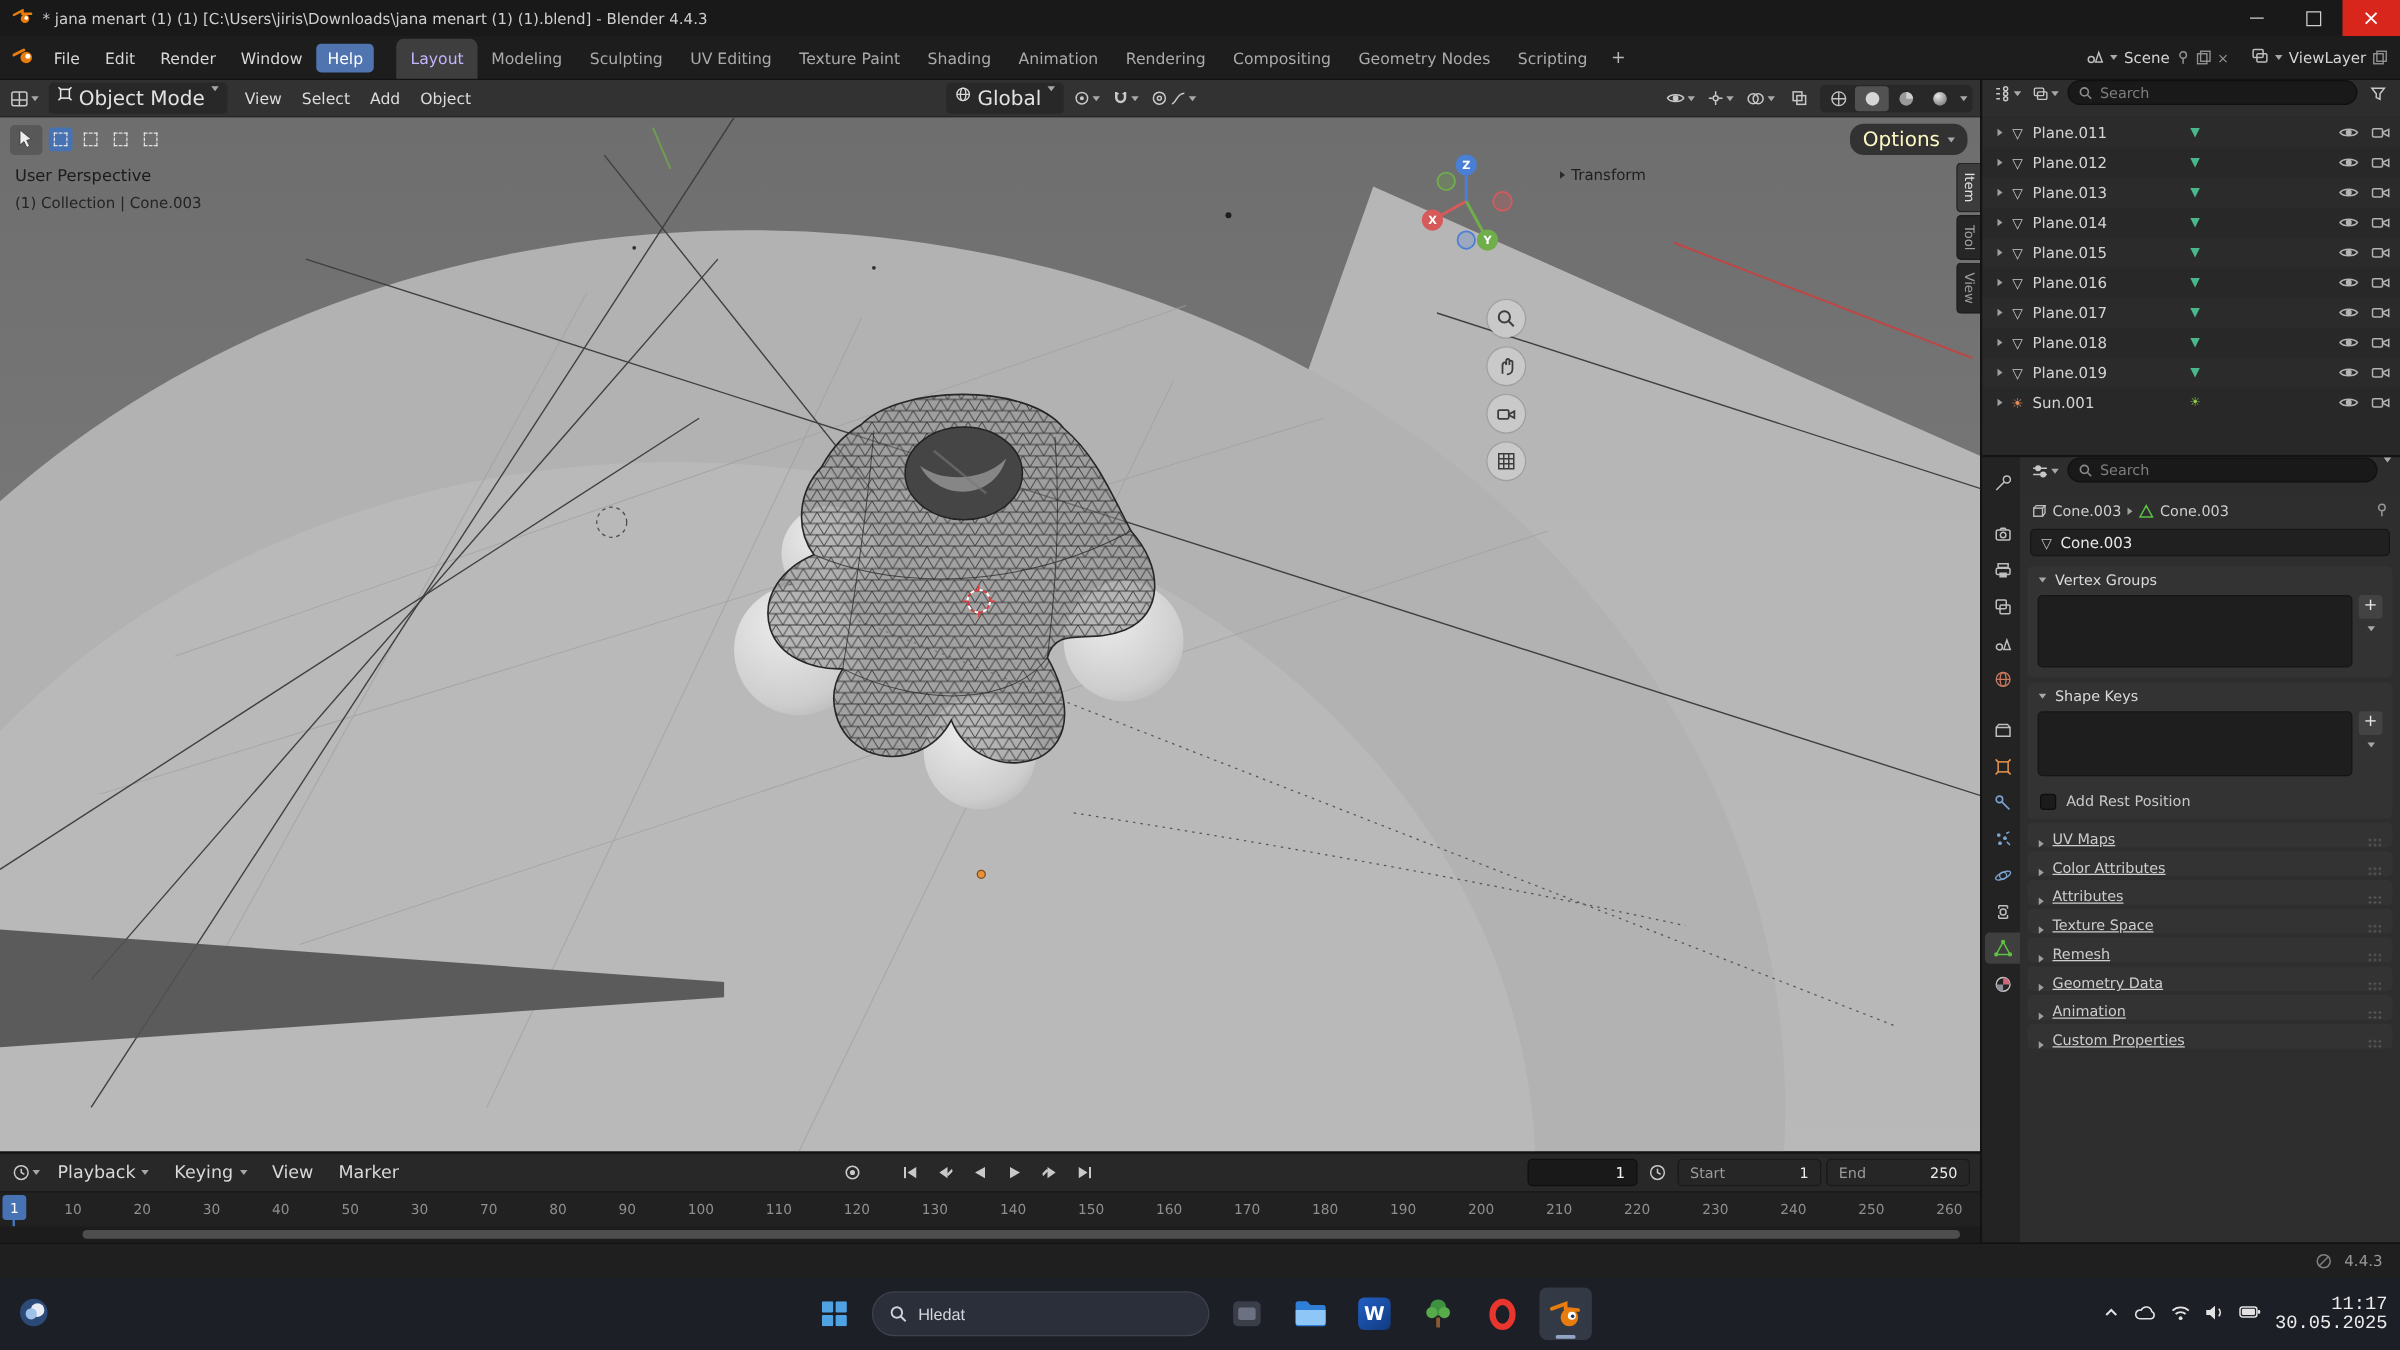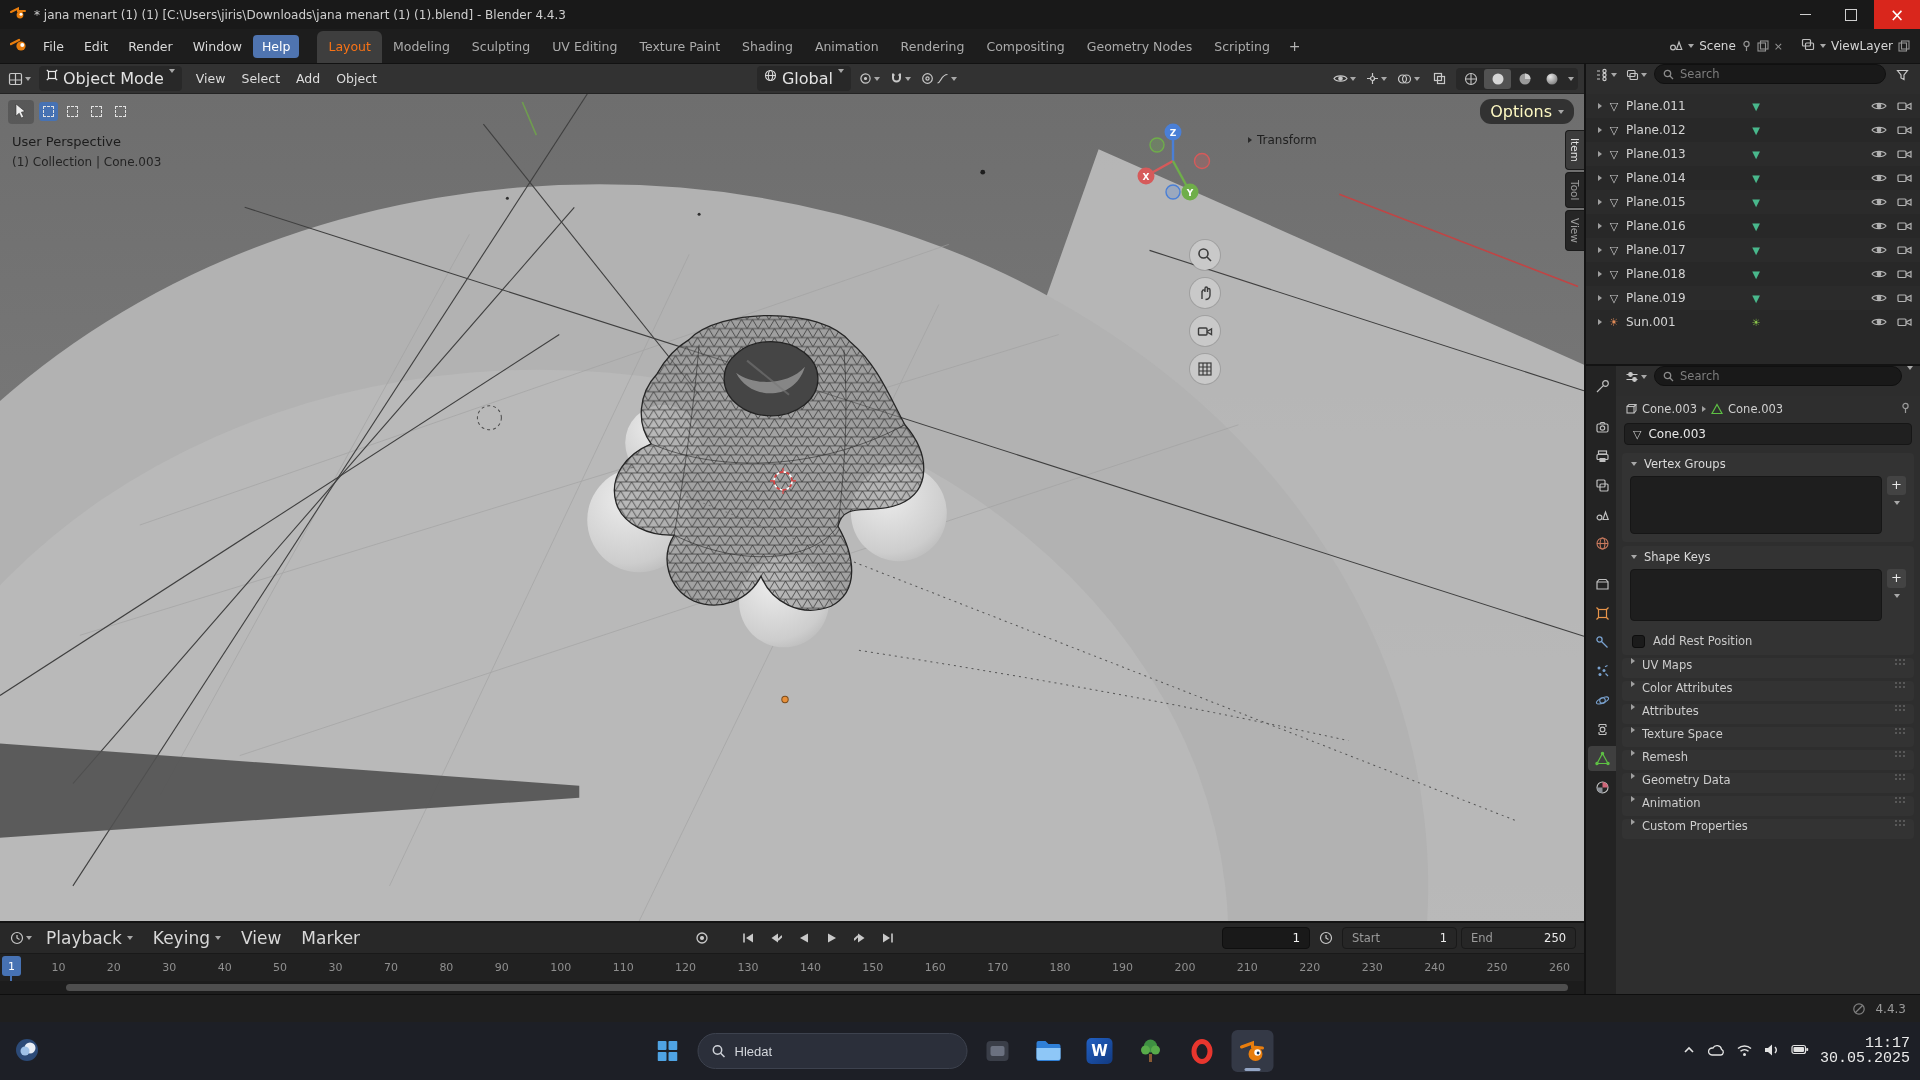--- a/index.html
+++ b/index.html
@@ -20,21 +20,21 @@
   .winbtn.max::before { content:""; width:10px; height:10px; border:1.3px solid #cfcfcf; display:block; }
   .winbtn.close { background:#d9261c; }
   .winbtn.close::before { content:"\00D7"; font-size:17px; color:#fff; }
   
   .topbar { height:35px; background:#1d1d1d; border-bottom:1px solid #121212; display:flex; align-items:center; padding:0 10px; flex:0 0 auto; }
   .menubar { display:flex; align-items:center; gap:2px; }
   .menu-item { padding:4px 9px; border-radius:4px; font-size:12.5px; color:#d8d8d8; }
   .menu-item.hl { background:#4f74b0; color:#fff; }
   .ws-tabs { display:flex; align-items:flex-end; margin-left:18px; height:100%; }
   .ws-tab { padding:8px 11px 9px; font-size:12.5px; color:#ababab; border-radius:6px 6px 0 0; white-space:nowrap; }
-  .ws-tab.active { background:#3e3e3e; color:#f97316; }
+  .ws-tab.active { background:#3e3e3e; color:#c4b5fd; }
   .ws-add { padding:4px 8px; color:#b5b5b5; font-size:14px; }
   .topbar-right { margin-left:auto; display:flex; align-items:center; gap:18px; }
   .sel-group { display:flex; align-items:center; gap:5px; color:#d5d5d5; }
   .mini-btn { opacity:.85; display:flex; align-items:center; }
   
   .main { flex:1 1 auto; display:flex; min-height:0; }
   .left-col { width:1586px; display:flex; flex-direction:column; border-right:2px solid #131313; }
   
   .vp-header { height:30px; background:#323232; border-bottom:1px solid #232323; display:flex; align-items:center; gap:6px; padding:0 6px; flex:0 0 auto; }
   .dd { display:flex; align-items:flex-start; gap:5px; background:#282828; border-radius:4px; padding:3px 7px; color:#e2e2e2; font-size:16px; white-space:nowrap; }
@@ -61,21 +61,21 @@
   .transform-float .chv-r { border-left-color:#2a2a2a; }
   .side-tabs { position:absolute; right:0; top:36px; display:flex; flex-direction:column; gap:2px; }
   .side-tab { writing-mode:vertical-rl; font-size:10.5px; color:#9d9d9d; background:#262626; padding:7px 3px; border-radius:4px 0 0 4px; border:1px solid #1b1b1b; border-right:none; }
   .side-tab.active { background:#3c3c3c; color:#e2e2e2; }
   .gizmo { position:absolute; top:22px; left:1128px; }
   .nav-btns { position:absolute; left:1190px; top:146px; display:flex; flex-direction:column; gap:8px; }
   .nav-btn { width:30px; height:30px; border-radius:50%; background:#c9c9c9; display:flex; align-items:center; justify-content:center; box-shadow:0 0 0 1px rgba(0,0,0,.12); }
   
   .timeline { flex:0 0 auto; height:73px; border-top:2px solid #131313; background:#282828; display:flex; flex-direction:column; }
   .tl-header { height:31px; display:flex; align-items:center; gap:4px; padding:0 8px; }
-  .tl-menu { padding:3px 8px; border-radius:4px; color:#d8d8d8; font-size:17px; display:flex; align-items:center; gap:5px; }
+  .tl-menu { padding:3px 8px; border-radius:4px; color:#d8d8d8; font-size:14px; display:flex; align-items:center; gap:5px; }
   .tbtn { width:24px; height:21px; display:flex; align-items:center; justify-content:center; border-radius:3px; }
   .frame-field { width:88px; height:22px; background:#191919; border:1px solid #0f0f0f; border-radius:4px; display:flex; align-items:center; justify-content:flex-end; padding:0 9px; color:#f2f2f2; }
   .range-pill { width:115px; height:22px; background:#262626; border:1px solid #191919; border-radius:4px; display:flex; align-items:center; justify-content:space-between; padding:0 9px; }
   .range-pill .lab { color:#9b9b9b; font-size:11.5px; }
   .range-pill .val { color:#ececec; font-size:11.5px; }
   .tl-ruler { height:29px; background:#212121; border-top:1px solid #191919; position:relative; display:flex; align-items:center; }
   .ticks { flex:1; display:flex; justify-content:space-between; padding:0 14px 0 3px; color:#8f8f8f; font-size:11px; }
   .playhead { position:absolute; left:2px; top:2px; width:19px; height:20px; background:#4772b3; border-radius:3px; color:#fff; font-size:11px; display:flex; align-items:center; justify-content:center; }
   .playhead::after { content:""; position:absolute; left:8px; top:20px; width:2px; height:7px; background:#4772b3; }
   .tl-scroll { height:13px; background:#1c1c1c; position:relative; }
@@ -102,21 +102,21 @@
   .crumbs { height:26px; display:flex; align-items:center; gap:5px; padding:0 9px; font-size:11.5px; color:#cfcfcf; }
   .name-field { margin:1px 8px 4px; height:22px; background:#202020; border:1px solid #161616; border-radius:4px; display:flex; align-items:center; gap:7px; padding:0 8px; color:#e8e8e8; }
   .panel { margin:4px 6px 0; background:#333333; border-radius:4px; }
   .panel-h { height:22px; display:flex; align-items:center; gap:7px; padding:0 9px; font-size:11.5px; color:#dadada; }
   .panel-body { padding:1px 8px 8px; display:flex; gap:5px; }
   .listbox { flex:1; background:#1e1e1e; border:1px solid #161616; border-radius:4px; }
   .side-btns { display:flex; flex-direction:column; gap:3px; align-items:center; }
   .sbtn { width:19px; height:19px; background:#434343; border-radius:3px; color:#e8e8e8; font-size:13px; line-height:17px; text-align:center; }
   .check-row { display:flex; align-items:center; gap:8px; padding:5px 10px 7px; font-size:11.5px; color:#c9c9c9; }
   .checkbox { width:13px; height:13px; background:#1b1b1b; border:1px solid #0d0d0d; border-radius:3px; }
-  .closed-row { margin:3px 6px 0; height:20px; background:#333333; border-radius:4px; display:flex; align-items:flex-start; gap:7px; padding:0 9px; font-size:11.5px; color:#cdcdcd; }
+  .closed-row { margin:3px 6px 0; height:20px; background:#333333; border-radius:4px; display:flex; align-items:flex-end; gap:7px; padding:0 9px; font-size:11.5px; color:#cdcdcd;text-decoration:underline; }
   .drag-dots { margin-left:auto; width:11px; height:8px; background-image:radial-gradient(#585858 1px, transparent 1.1px); background-size:4px 4px; }
   
   .statusbar { height:28px; background:#1f1f1f; border-top:1px solid #0e0e0e; display:flex; align-items:center; justify-content:flex-end; gap:9px; padding:0 14px; color:#9a9a9a; flex:0 0 auto; }
   
   .taskbar { height:58px; background:#1d1f26; position:relative; display:flex; align-items:center; flex:0 0 auto; }
   .tb-widget { position:absolute; left:14px; }
   .tb-center { position:absolute; left:50%; transform:translateX(-50%); display:flex; align-items:center; gap:9px; }
   .tb-app { width:42px; height:42px; border-radius:6px; display:flex; align-items:center; justify-content:center; position:relative; }
   .tb-app.active { background:#343946; }
   .tb-app.active::after { content:""; position:absolute; bottom:1px; left:13px; width:16px; height:3px; border-radius:2px; background:#93a5c4; }

